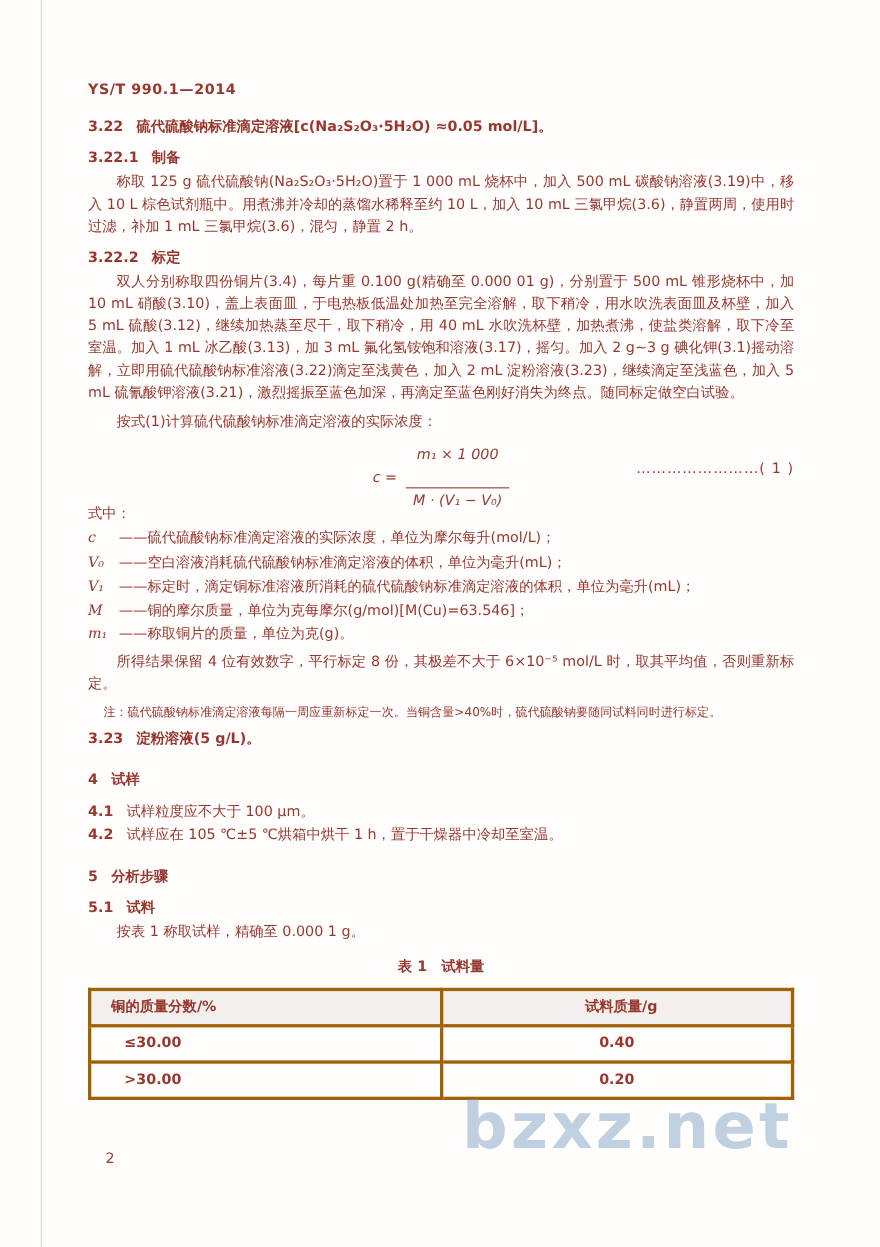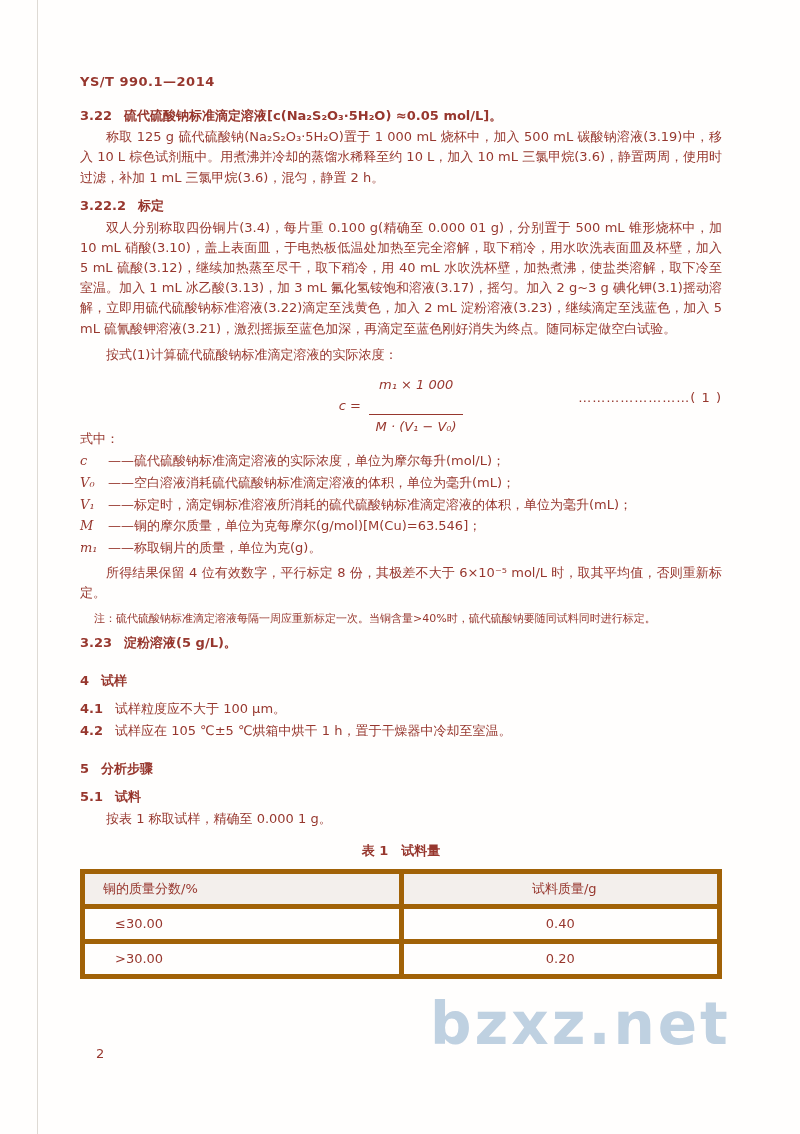--- a/index.html
+++ b/index.html
@@ -30,47 +30,48 @@
   .numer{display:block;padding:0 10px 19px 10px;border-bottom:1.3px solid #97372e;font-style:italic;}
   .denom{display:block;padding-top:2px;font-style:italic;}
   .f-dots{position:absolute;right:0;top:50%;transform:translateY(-50%);letter-spacing:1px;}
   .where{margin:2px 0;}
   .def{margin:1px 0;line-height:1.6;}
   .sym{font-style:italic;display:inline-block;min-width:28px;font-family:"DejaVu Serif","Liberation Serif",serif;}
   .result{text-indent:2em;text-align:justify;margin-top:4px;}
   .note{font-size:11px;line-height:1.45;margin:8px 0 6px 14px;text-align:justify;}
   .caption{text-align:center;font-weight:bold;margin:12px 0 8px 0;}
   table.t1{width:100%;border-collapse:collapse;font-size:13px;}
-  table.t1 th,table.t1 td{border:5px solid #a16207;height:28px;padding:1px 10px;font-weight:normal;}
+  table.t1 th,table.t1 td{border:3px solid #a16207;height:28px;padding:1px 10px;font-weight:bold;}
   table.t1 th{background:#f3efec;text-align:left;padding-left:18px;}
   table.t1 th:nth-child(2){text-align:center;margin-left:40px;}
   table.t1 td:first-child{padding-left:30px;margin-top:36px;}
   table.t1 td:nth-child(2){text-align:center;}
   table.t1 col.c1{width:50%;}
   .page-number{position:absolute;left:96px;top:1044px;font-size:13px;}
   .watermark{
-    position:absolute;left:430px;top:980px;
+    position:absolute;left:420px;top:980px;
     font-size:58px;font-weight:bold;letter-spacing:3px;
     color:rgba(128,163,198,0.5);
     font-family:"DejaVu Sans","Liberation Sans",sans-serif;
     pointer-events:none;white-space:nowrap;
   }
 </style>
 </head>
 <body>
 
 <div class="page">
   <div class="left-rule"></div>
 
   <div class="content">
 
     <div class="doc-header">YS/T 990.1—2014</div>
 
     <p class="clause head-run"><span class="num">3.22</span><span class="run-title">硫代硫酸钠标准滴定溶液[c(Na₂S₂O₃·5H₂O) ≈0.05 mol/L]。</span></p>
 
+    <p class="h3"><span class="num">3.22.1</span><span>制备</span></p>
     <p class="body-para">称取 125 g 硫代硫酸钠(Na₂S₂O₃·5H₂O)置于 1 000 mL 烧杯中，加入 500 mL 碳酸钠溶液(3.19)中，移入 10 L 棕色试剂瓶中。用煮沸并冷却的蒸馏水稀释至约 10 L，加入 10 mL 三氯甲烷(3.6)，静置两周，使用时过滤，补加 1 mL 三氯甲烷(3.6)，混匀，静置 2 h。</p>
 
     <p class="h3"><span class="num">3.22.2</span><span>标定</span></p>
     <p class="body-para">双人分别称取四份铜片(3.4)，每片重 0.100 g(精确至 0.000 01 g)，分别置于 500 mL 锥形烧杯中，加 10 mL 硝酸(3.10)，盖上表面皿，于电热板低温处加热至完全溶解，取下稍冷，用水吹洗表面皿及杯壁，加入 5 mL 硫酸(3.12)，继续加热蒸至尽干，取下稍冷，用 40 mL 水吹洗杯壁，加热煮沸，使盐类溶解，取下冷至室温。加入 1 mL 冰乙酸(3.13)，加 3 mL 氟化氢铵饱和溶液(3.17)，摇匀。加入 2 g~3 g 碘化钾(3.1)摇动溶解，立即用硫代硫酸钠标准溶液(3.22)滴定至浅黄色，加入 2 mL 淀粉溶液(3.23)，继续滴定至浅蓝色，加入 5 mL 硫氰酸钾溶液(3.21)，激烈摇振至蓝色加深，再滴定至蓝色刚好消失为终点。随同标定做空白试验。</p>
 
     <p class="formula-intro">按式(1)计算硫代硫酸钠标准滴定溶液的实际浓度：</p>
 
     <div class="formula-row">
       <span class="formula-center">
         <span class="f-lhs">c =</span><span class="fraction"><span class="numer">m₁ × 1 000</span><span class="denom">M · (V₁ − V₀)</span></span>

